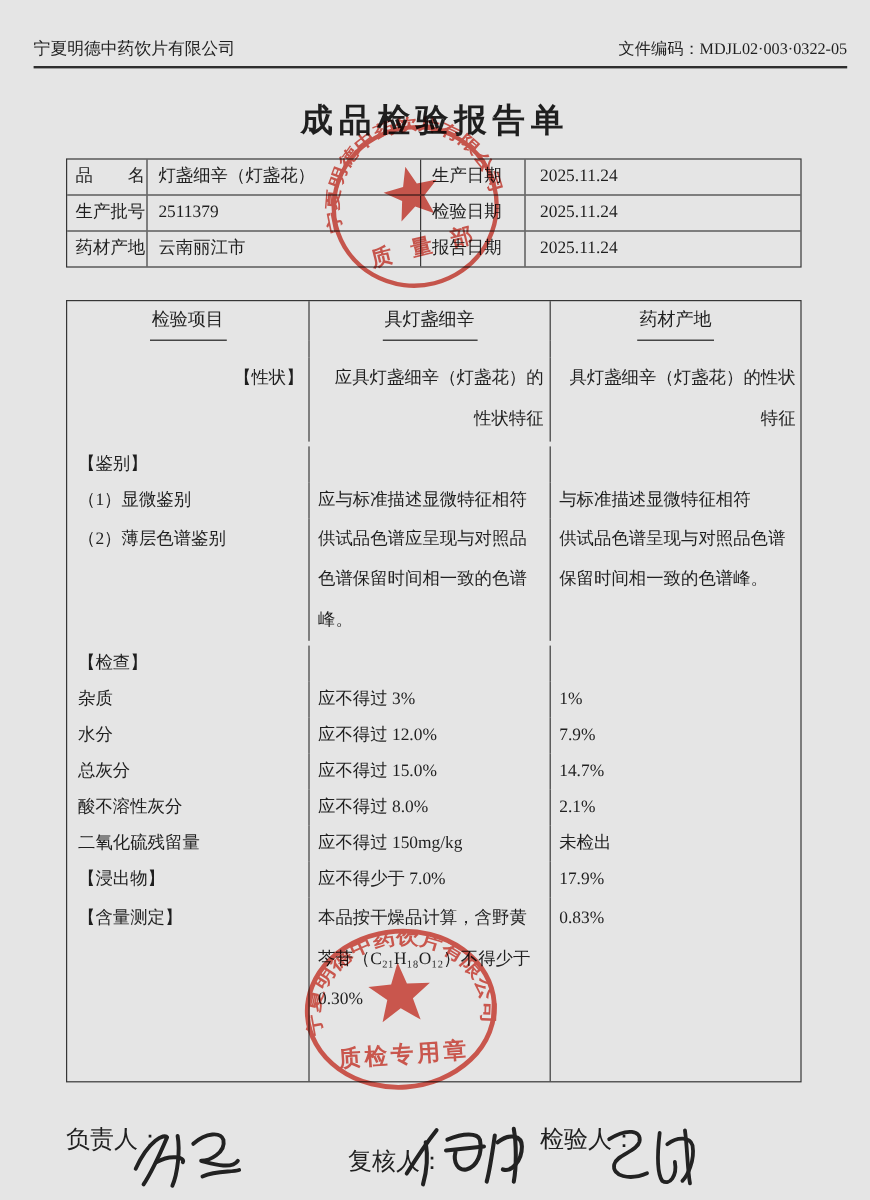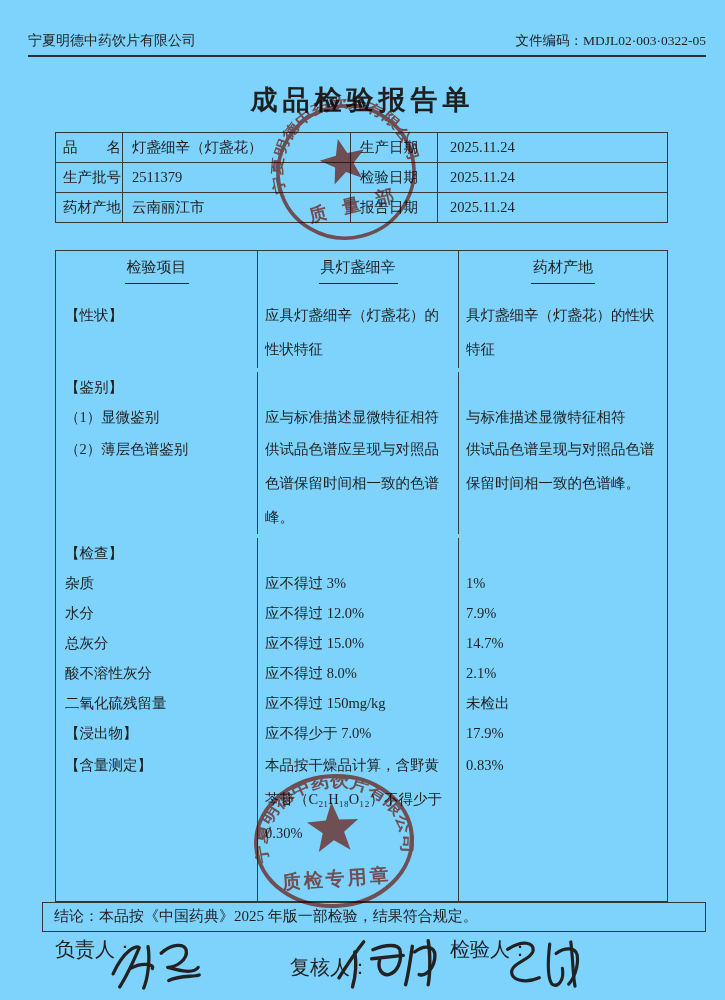--- a/index.html
+++ b/index.html
@@ -1,17 +1,17 @@
 <!DOCTYPE html>
 <html><head>
 <meta charset="utf-8">
 <style>
   html,body{margin:0;padding:0;background:#888;}
   .page{
-    position:relative;width:725px;height:1000px;background:#7dd3fc;
+    position:relative;width:725px;height:1000px;background:#e5e5e5;
     font-family:"Liberation Serif","DejaVu Serif",serif;color:#1f1f1f;
     overflow:hidden;margin:0 auto;
   }
   
   .doc-header{position:absolute;left:28px;top:32px;width:678px;display:flex;justify-content:space-between;align-items:flex-end;font-size:14px;}
   .doc-header .code{font-size:13.5px;}
   .header-rule{position:absolute;left:28px;top:55px;width:678px;height:2px;background:#2e2e2e;}
   
   .title{position:absolute;left:0;top:82px;width:100%;text-align:center;font-size:27px;font-weight:bold;letter-spacing:5px;}
   
@@ -31,21 +31,21 @@
   .mc1,.mc2,.mc3{box-sizing:border-box;}
   .mc1{width:202px;border-right:1px solid #3b3b3b;padding:0 4px 0 9px;}
   .mc2{width:201px;border-right:1px solid #3b3b3b;padding:0 5px 0 7px;}
   .mc3{flex:1;padding:0 4px 0 7px;}
   .mhead{height:33px;line-height:32px;text-align:center;font-size:15px;}
   .mhead .mc1,.mhead .mc2,.mhead .mc3{padding:0;}
   .mhead span{display:inline-block;border-bottom:1px solid #1f1f1f;padding:0 2px;}
   .spacer-top{height:14px;}
   .spacer-bot{flex:1;}
   .spacer-top,.spacer-bot{display:flex;}
-  .r-xingzhuang{min-height:70px;line-height:34px;}
+  .r-xingzhuang{min-height:70px;line-height:34px;text-align:right;}
   .r-tlc{min-height:102px;line-height:34px;}
   .r-check{min-height:30px;}
   .r-hanliang{min-height:68px;line-height:34px;}
   .r-pad{padding-top:4px;}
   
   .conclusion{position:absolute;left:42px;top:902px;width:664px;height:30px;box-sizing:border-box;border:1.5px solid #363636;line-height:27px;padding-left:11px;font-size:15px;background:transparent;}
   
   .signs{position:absolute;left:0;top:932px;width:580px;height:68px;font-size:20px;}
   .sig-label{position:absolute;top:4px;}
   .lab1{left:55px;} .lab2{left:290px;margin-top:18px;} .lab3{left:450px;}
@@ -176,21 +176,20 @@
       <div class="mc3">0.83%</div>
     </div>
 
     <div class="mrow spacer-bot">
       <div class="mc1"></div>
         <div class="mc2"></div>
         <div class="mc3"></div>
     </div>
   </div>
 
-  <div class="conclusion">结论：本品按《中国药典》2025 年版一部检验，结果符合规定。</div>
 
   <div class="signs">
     <span class="sig-label lab1">负责人：</span>
     <svg class="sig-svg sig1" width="120" height="66" viewBox="0 0 110 60">
       <path d="M12 40 C 22 18, 34 13, 36 16 C 30 30, 22 46, 18 52"></path>
       <path d="M28 35 C 38 29, 50 31, 48 35"></path>
       <path d="M44 15 C 46 26, 44 44, 40 53"></path>
       <path d="M56 21 C 66 12, 77 12, 79 18 C 81 28, 68 34, 62 34 C 70 36, 85 41, 90 34"></path>
       <path d="M63 46 C 74 41, 85 43, 91 41"></path>
     </svg>

